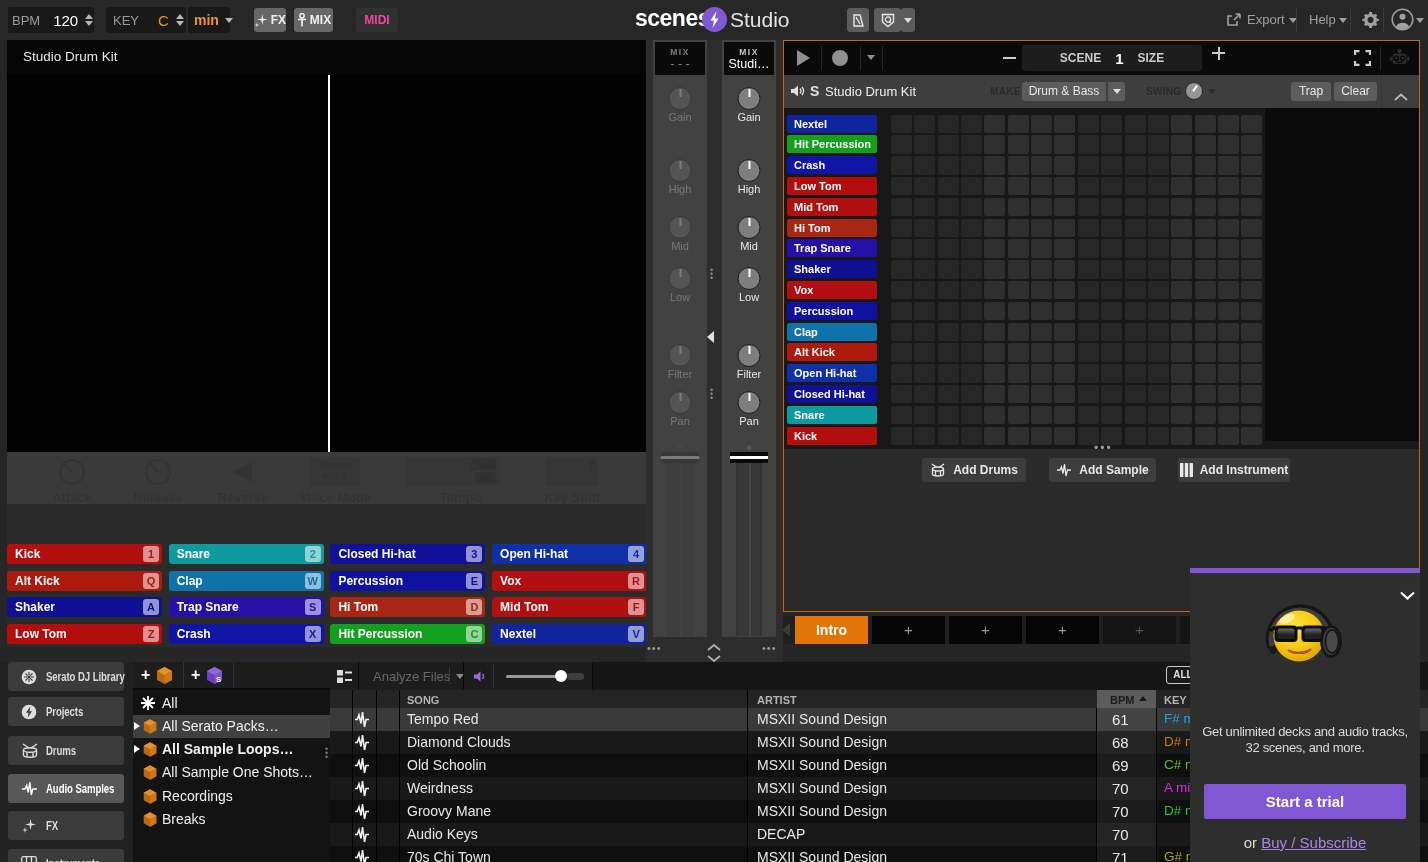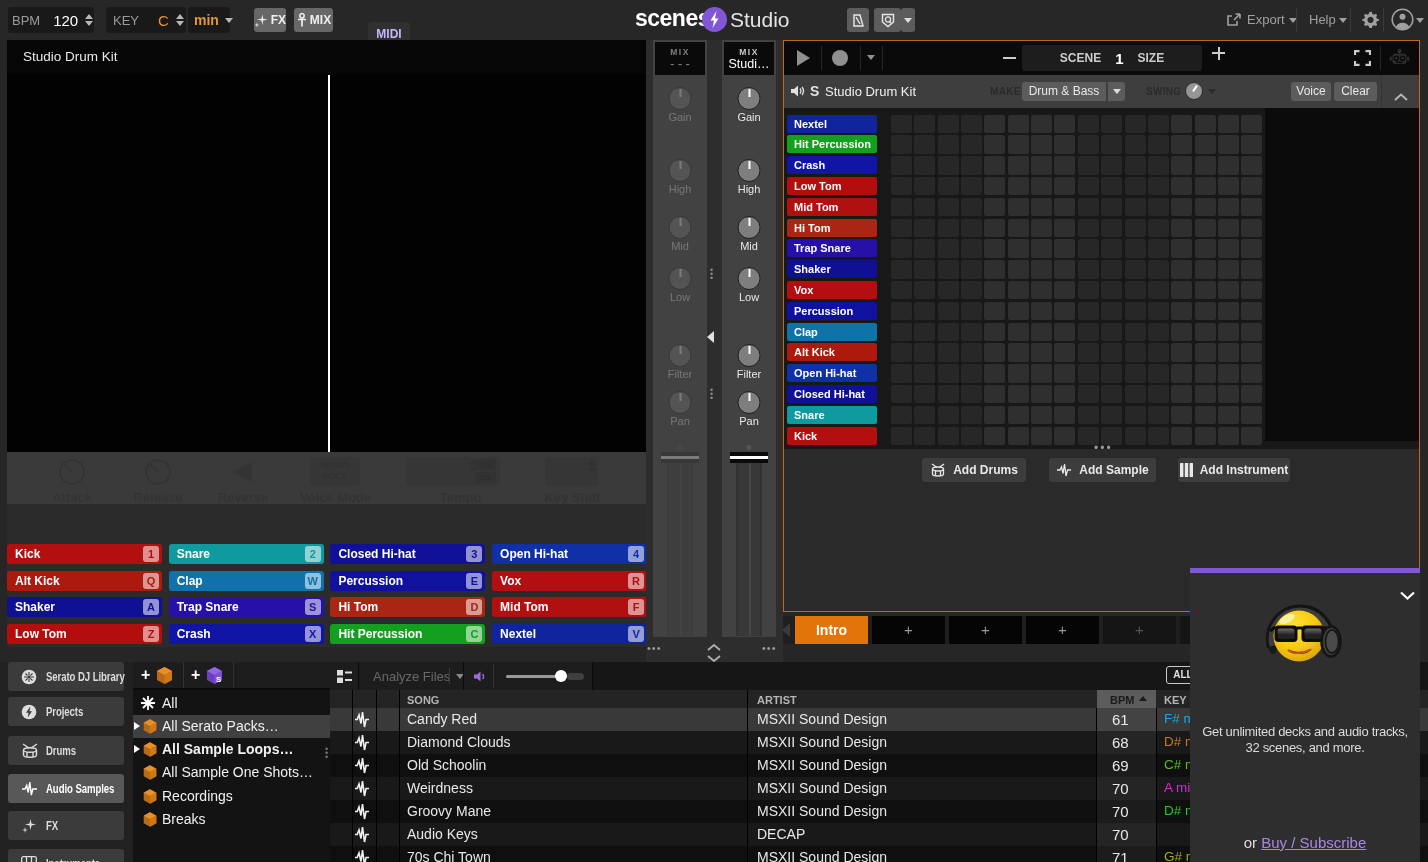--- a/index.html
+++ b/index.html
@@ -131,21 +131,21 @@
         </svg>
       <span style="margin-left:2px;">FX</span>
       </div>
     <div class="tbtn" style="left:294px; width:39px;">
       <svg width="12" height="14" viewBox="0 0 12 14">
           <circle cx="6" cy="2.8" r="2.2" fill="none" stroke="#f0f0f0" stroke-width="1.5"></circle>
           <path d="M6 5 V13.5 M2 6.5 H10" stroke="#f0f0f0" stroke-width="1.7"></path>
         </svg>
       <span style="margin-left:2px;">MIX</span>
       </div>
-    <div class="tbtn" style="left:368px; width:42px; background:#303030; color:#c4b5fd;margin-top:14px;">MIDI</div>
+    <div class="tbtn" style="left:356px; width:42px; background:#303030; color:#ec4899;">MIDI</div>
 
     <div style="position:absolute; left:635px; top:5px; color:#fff; font-size:23px; font-weight:bold; letter-spacing:-0.5px;">scenes</div>
     <div style="position:absolute; left:702px; top:7px; width:25px; height:25px; border-radius:50%; background:#8257d6;">
       <svg width="25" height="25" viewBox="0 0 25 25">
           <path d="M14.5 4 L8.5 13.5 L12 13.5 L10.5 21 L16.5 11.5 L13 11.5 Z" fill="#fff"></path>
         </svg>
     </div>
     <div style="position:absolute; left:730px; top:8px; color:#e4e4e4; font-size:21px;">Studio</div>
 
     <div class="tbtn" style="left:847px; width:22px; background:#5c5c5c;">
@@ -355,21 +355,21 @@
       <div style="position:absolute; left:41px; top:9px; color:#f0f0f0; font-size:13px;">Studio Drum Kit</div>
       <div style="position:absolute; left:206px; top:11px; color:#2b2b2b; font-size:10px; font-weight:bold; letter-spacing:0.3px;">MAKE</div>
       <div class="hbtn" style="left:238px; width:84px; border-radius:3px 0 0 3px;">Drum &amp; Bass</div>
       <div class="hbtn" style="left:324px; width:17px; border-radius:0 3px 3px 0;">
         <i style="display:inline-block;width:0;height:0;border-left:4px solid transparent;border-right:4px solid transparent;border-top:5px solid #ddd;vertical-align:middle;"></i></div>
       <div style="position:absolute; left:362px; top:11px; color:#2b2b2b; font-size:10px; font-weight:bold; letter-spacing:0.3px;">SWING</div>
       <div style="position:absolute; left:401px; top:7px; width:18px; height:18px; border-radius:50%; background:#969696; border:1px solid #2b2b2b;">
         <i style="position:absolute; left:8px; top:2px; width:2px; height:7px; background:#fff; transform:rotate(35deg);"></i>
         </div>
       <div style="position:absolute; left:424px; top:14px; width:0; height:0; border-left:4px solid transparent; border-right:4px solid transparent; border-top:5px solid #2b2b2b;"></div>
-      <div class="hbtn" style="left:507px; width:40px;">Voice</div>
+      <div class="hbtn" style="left:507px; width:40px;">Trap</div>
       <div class="hbtn" style="left:550px; width:43px;">Clear</div>
       <div style="position:absolute; left:597px; top:0; width:1px; height:33px; background:#353535;"></div>
       <div style="position:absolute; left:610px; top:12px;">
         <svg width="14" height="8" viewBox="0 0 14 8">
             <path d="M1 7 L7 1.5 L13 7" fill="none" stroke="#b8b8b8" stroke-width="1.8"></path>
           </svg>
       </div>
     </div>
     <div id="gridarea">
       <div style="position:absolute; left:481px; top:0; width:154px; height:333px; background:#0b0b0b;"></div>
@@ -851,21 +851,21 @@
     <div class="frow" style="top: 46px; background: rgb(57, 57, 57);">
           <svg class="fwave" width="18" height="19" viewBox="0 0 18 19">
             <path d="M2 9.5 L4.2 9.5 L6 5 L8 13.5 L9.5 2 L11.5 17 L13 9.5 L16 9.5" fill="none" stroke="#f0f0f0" stroke-width="1.6"></path>
           </svg>
           <span class="fcolsep" style="left:22px;"></span>
           <span class="fcolsep" style="left:46px;"></span>
           <span class="fcolsep" style="left:69px;"></span>
           <span class="fcolsep" style="left:417px;"></span>
           <span class="fcolsep" style="left:766px;"></span>
           <span class="fcolsep" style="left:826px;"></span>
-          <span class="fsong">Candy Red</span>
+          <span class="fsong">Tempo Red</span>
           <span class="fartist">MSXII Sound Design</span>
           <span class="fbpm">61</span>
           <span class="fkey" style="color:#18a8e8">F# m</span>
         </div>
         <div class="frow" style="top: 69px; background: rgb(25, 25, 25);">
           <svg class="fwave" width="18" height="19" viewBox="0 0 18 19">
             <path d="M2 9.5 L4.2 9.5 L6 5 L8 13.5 L9.5 2 L11.5 17 L13 9.5 L16 9.5" fill="none" stroke="#f0f0f0" stroke-width="1.6"></path>
           </svg>
           <span class="fcolsep" style="left:22px;"></span>
           <span class="fcolsep" style="left:46px;"></span>
@@ -988,16 +988,17 @@
           <rect x="15.5" y="28.5" width="17" height="10.5" rx="2.5" fill="url(#lg)"></rect>
           <rect x="42.5" y="28.5" width="17" height="10.5" rx="2.5" fill="url(#lg)"></rect>
           <path d="M35 28 L40 28" stroke="#0d0d0d" stroke-width="3"></path>
           <path d="M13 27 L8 31 M62 27 L67 31" stroke="#0d0d0d" stroke-width="3"></path>
         </g>
         <ellipse cx="69" cy="41.5" rx="9.5" ry="15" fill="#3d3d3d" stroke="#141414" stroke-width="2.5"></ellipse>
         <ellipse cx="70" cy="41.5" rx="6.5" ry="11.5" fill="#4a4a4a" stroke="#141414" stroke-width="1.5"></ellipse>
       </svg>
     </div>
     <div style="position:absolute; left:-10px; top:151px; width:250px; text-align:center; color:#dcdcdc; font-size:13px; line-height:16px; letter-spacing:-0.3px;">Get unlimited decks and audio tracks,<br>32 scenes, and more.</div>
+    <div id="trialbtn">Start a trial</div>
     <div style="position:absolute; left:0; top:261px; width:230px; text-align:center; color:#dcdcdc; font-size:15px;">or <span style="color:#a886e8; text-decoration:underline;">Buy / Subscribe</span></div>
   </div>
 
 </div>
 
 </body></html>

